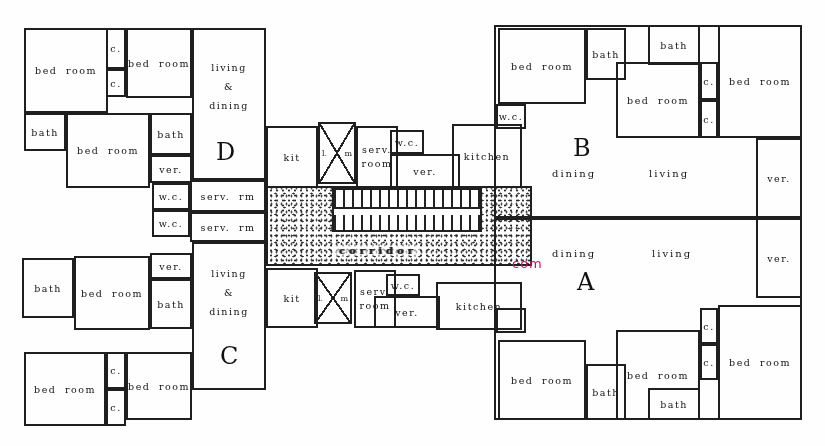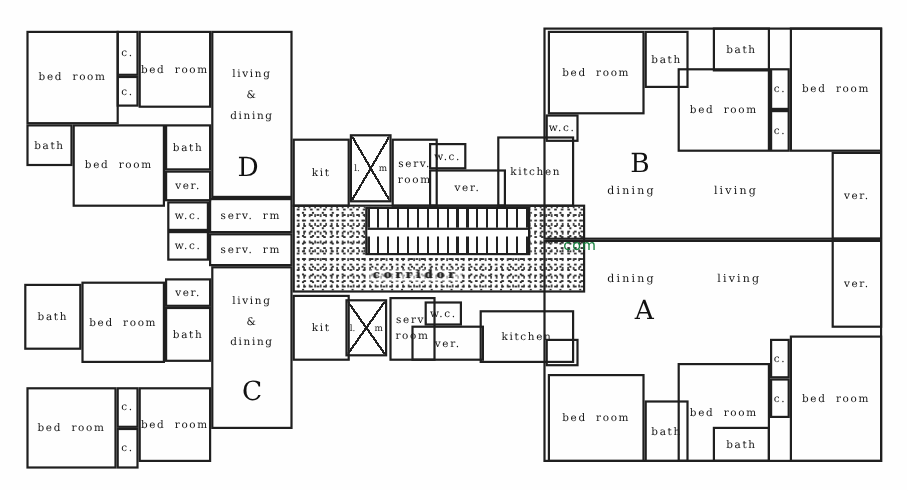--- a/index.html
+++ b/index.html
@@ -47,22 +47,23 @@
   .stairs .landing{
     position:absolute;left:0;right:0;top:calc(50% - 3px);height:6px;background:#fff;
     border-top:2px solid #222;
   }
   .corridor-text{
     position:absolute;font-size:10px;font-weight:bold;letter-spacing:4px;color:#262626;
     background:rgba(255,255,255,.55);padding:0 3px;
     text-shadow:0.8px 0 rgba(0,0,0,.45), -0.8px 0 rgba(0,0,0,.35);
   }
   .watermark{
-    position:absolute;font-size:13px;color:#15803d;letter-spacing:1px;
+    position:absolute;font-size:13px;color:#be185d;letter-spacing:1px;
     font-family:"DejaVu Sans", sans-serif;
+    margin-top:40px;
   }
 </style>
 </head>
 <body>
 
 <div id="plan">
 
   <div class="noise" id="corridor-area" style="left: 266px; top: 186px; width: 266px; height: 80px;"></div>
 
   <div class="stairs" id="stairs" style="left: 332px; top: 188px; width: 150px; height: 44px;">

